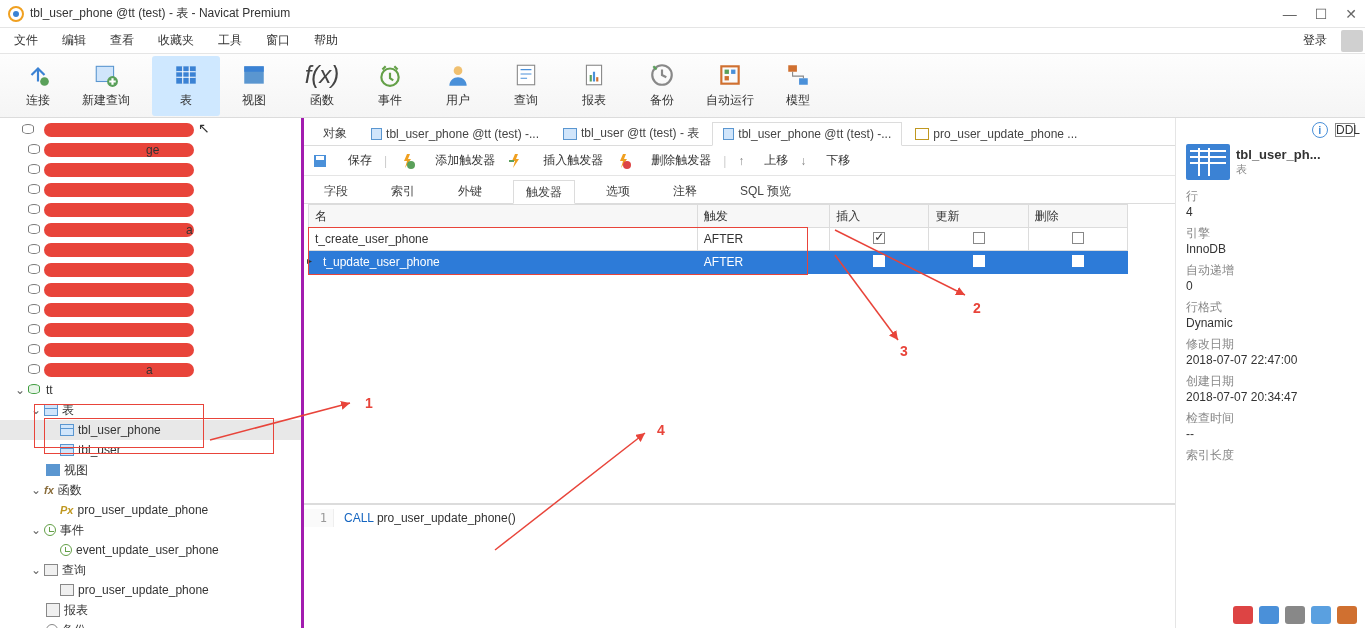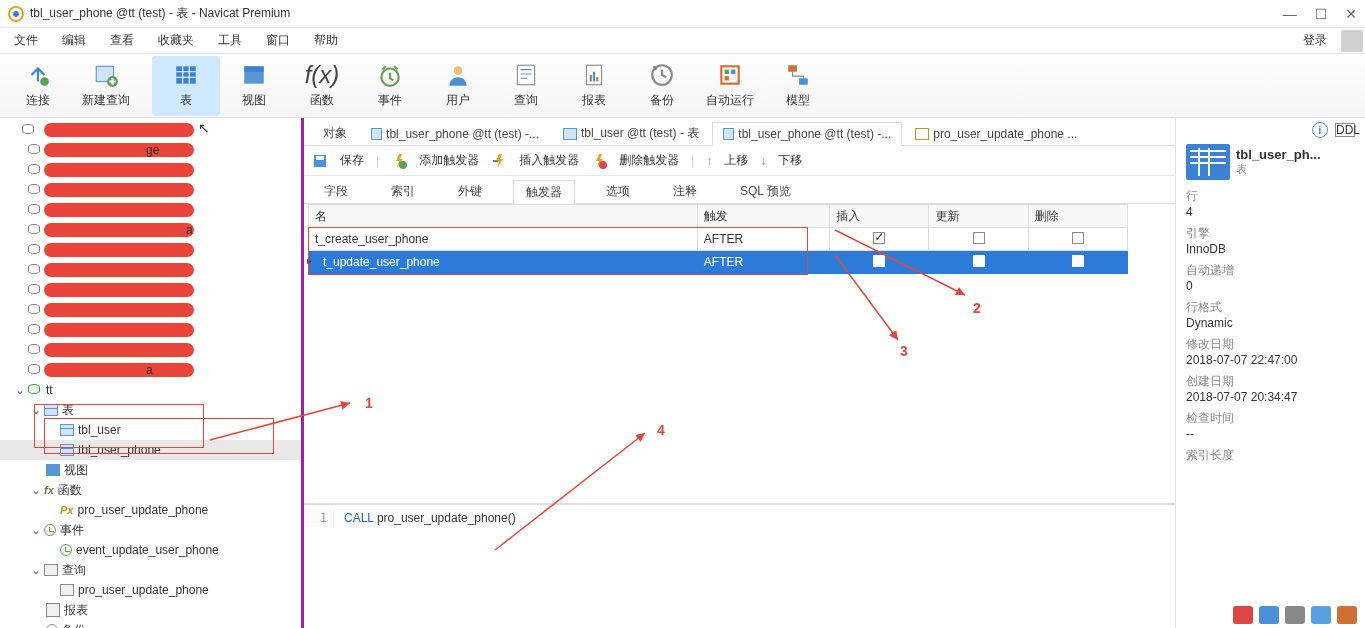--- a/index.html
+++ b/index.html
@@ -48,21 +48,21 @@
 
 .content { flex:1; display:flex; flex-direction:column; }
 .tabs-row { height:28px; display:flex; align-items:flex-end; padding-left:8px; border-bottom:1px solid #dcdcdc; gap:2px;}
 .tab { height:24px; display:flex; align-items:center; padding:0 10px; font-size:12px; color:#444; border:1px solid transparent; border-bottom:none; gap:4px; max-width:190px; white-space:nowrap; overflow:hidden;}
 .tab.active { background:#fff; border-color:#dcdcdc; border-bottom:1px solid #fff; margin-bottom:-1px;}
 .tab .tab-ic{width:14px;height:12px;display:inline-block;}
 .tab .tab-ic.struct{background:#d0e5fb;border:1px solid #5a96d0;}
 .tab .tab-ic.proc{background:#fff;border:1px solid #c09820;}
 
 .action-bar { height:30px; display:flex; align-items:center; padding:0 8px; gap:12px; border-bottom:1px solid #e5e5e5;}
-.act { display:flex; align-items:center; gap:12px; color:#333; cursor:default;}
+.act { display:flex; align-items:center; gap:20px; color:#333; cursor:default;}
 .act-ic { width:16px; height:16px; display:inline-block;}
 .act-sep { color:#ccc;}
 
 .sub-tabs { height:28px; display:flex; align-items:flex-end; padding-left:8px; border-bottom:1px solid #dcdcdc;gap:19px;}
 .sub-tab { height:24px; padding:0 12px; display:flex; align-items:center; color:#444; cursor:default;}
 .sub-tab.active { border:1px solid #dcdcdc; border-bottom:1px solid #fff; margin-bottom:-1px; background:#fff;}
 
 .grid-wrap { position:relative; height:300px; border-bottom:1px solid #dcdcdc;}
 .grid { border-collapse:collapse; width:820px; margin-left:4px;}
 .grid th, .grid td { border:1px solid #dcdcdc; height:23px; padding:0 6px; text-align:left; font-weight:normal; font-size:12px; background:#fff;}
@@ -332,27 +332,27 @@
         <span class="db-icon">
           <span class="cyl green"></span>
         </span>
         <span class="lbl">tt</span>
       </div>
     <div class="tree-item" style="padding-left:30px;">
         <span class="tw">⌄</span>
         <span class="tbl-icon"></span>
         <span class="lbl">表</span>
       </div>
+    <div class="tree-item sel" style="padding-left:60px;">
+        <span class="tbl-icon"></span>
+        <span class="lbl">tbl_user_phone</span>
+      </div>
     <div class="tree-item" style="padding-left:60px;">
         <span class="tbl-icon"></span>
         <span class="lbl">tbl_user</span>
-      </div>
-    <div class="tree-item sel" style="padding-left:60px;">
-        <span class="tbl-icon"></span>
-        <span class="lbl">tbl_user_phone</span>
       </div>
     <div class="tree-item" style="padding-left:46px;">
         <span style="width:14px;height:12px;margin-right:4px;background:#5a96d0;display:inline-block;"></span>
         <span class="lbl">视图</span>
       </div>
     <div class="tree-item" style="padding-left:30px;">
         <span class="tw">⌄</span>
         <span class="fx-icon">fx</span>
         <span class="lbl">函数</span>
       </div>

